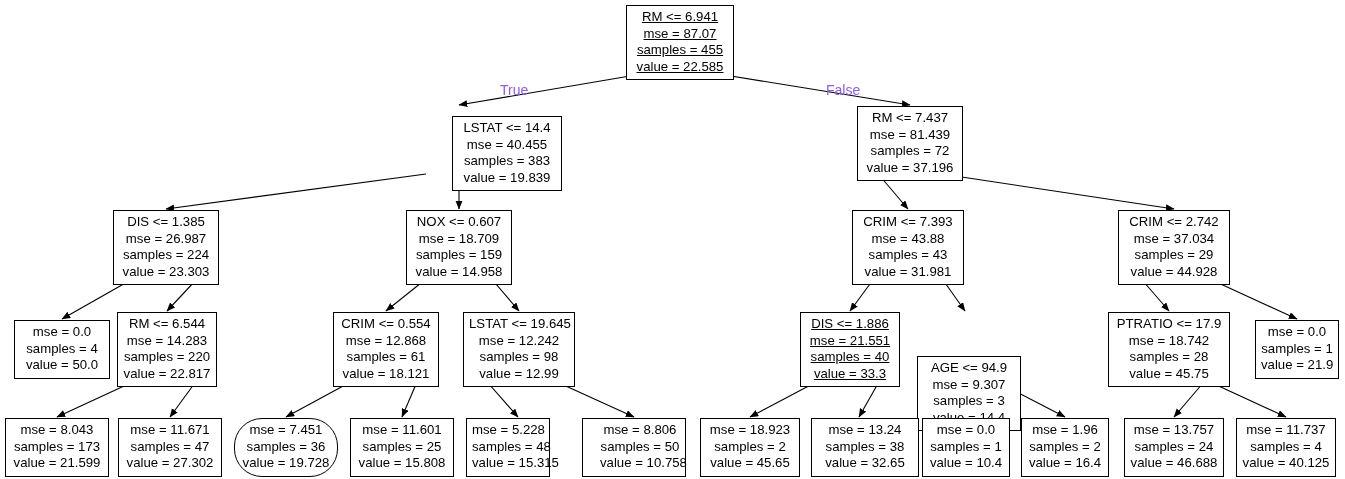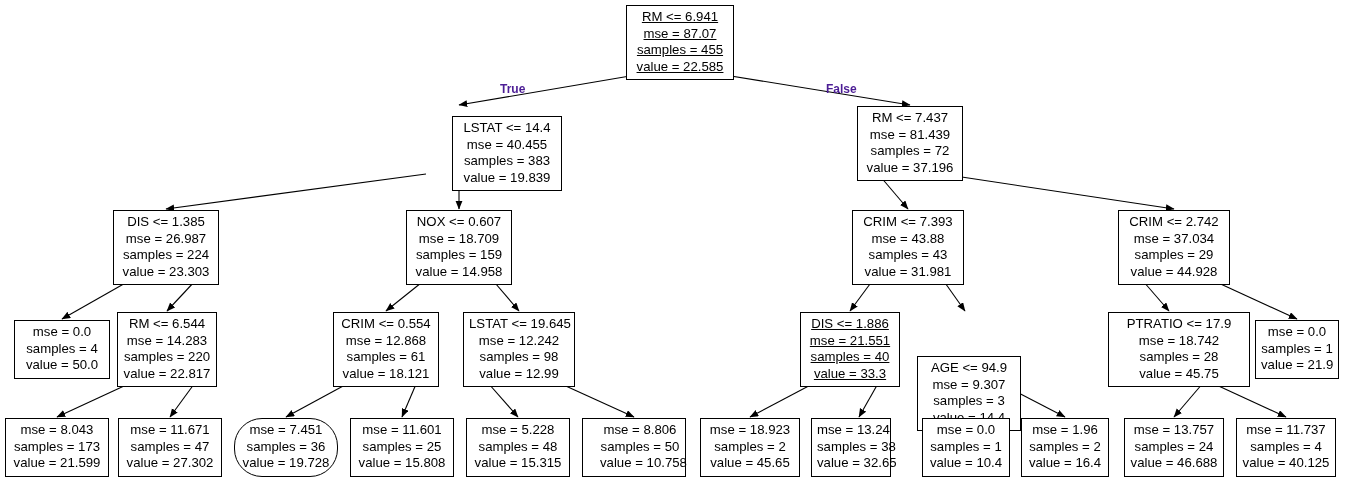--- a/index.html
+++ b/index.html
@@ -35,25 +35,24 @@
     text-align: center;
     padding: 3px 5px 4px 5px;
     white-space: nowrap;
     z-index: 3;
   }
   .tree-node .nline {
     display: block;
   }
   .edge-label {
     position: absolute;
-    font-size: 12px;
-    color: #4c1d95;
+    font-size: 14px;
+    color: #8b5cf6;
     z-index: 4;
     white-space: nowrap;
-    font-weight: bold;
   }
   .watermark {
     position: absolute;
     font-size: 13px;
     color: rgba(150, 150, 150, 0.45);
     z-index: 5;
     white-space: nowrap;
     letter-spacing: 0.5px;
     pointer-events: none;
   }
@@ -168,21 +167,21 @@
         <span class="nline">mse = 21.551</span>
         <span class="nline">samples = 40</span>
         <span class="nline">value = 33.3</span>
       </div>
       <div class="tree-node" style="left: 917px; top: 312px; width: 104px; margin-top: 44px;">
         <span class="nline">AGE &lt;= 94.9</span>
         <span class="nline">mse = 9.307</span>
         <span class="nline">samples = 3</span>
         <span class="nline">value = 14.4</span>
       </div>
-      <div class="tree-node" style="left: 1108px; top: 312px; width: 142px;">
+      <div class="tree-node" style="left: 1108px; top: 312px; width: 122px;">
         <span class="nline">PTRATIO &lt;= 17.9</span>
         <span class="nline">mse = 18.742</span>
         <span class="nline">samples = 28</span>
         <span class="nline">value = 45.75</span>
       </div>
       <div class="tree-node" style="left: 1255px; top: 320px; width: 84px;">
         <span class="nline">mse = 0.0</span>
         <span class="nline">samples = 1</span>
         <span class="nline">value = 21.9</span>
       </div>
@@ -199,36 +198,36 @@
       <div class="tree-node" style="left: 234px; top: 418px; width: 104px; border-radius: 28px;">
         <span class="nline">mse = 7.451</span>
         <span class="nline">samples = 36</span>
         <span class="nline">value = 19.728</span>
       </div>
       <div class="tree-node" style="left: 350px; top: 418px; width: 104px;">
         <span class="nline">mse = 11.601</span>
         <span class="nline">samples = 25</span>
         <span class="nline">value = 15.808</span>
       </div>
-      <div class="tree-node" style="left: 466px; top: 418px; width: 104px;">
+      <div class="tree-node" style="left: 466px; top: 418px; width: 84px;">
         <span class="nline">mse = 5.228</span>
         <span class="nline">samples = 48</span>
         <span class="nline">value = 15.315</span>
       </div>
       <div class="tree-node" style="left: 582px; top: 418px; width: 104px; padding-left: 17px;">
         <span class="nline">mse = 8.806</span>
         <span class="nline">samples = 50</span>
         <span class="nline">value = 10.758</span>
       </div>
       <div class="tree-node" style="left: 700px; top: 418px; width: 100px;">
         <span class="nline">mse = 18.923</span>
         <span class="nline">samples = 2</span>
         <span class="nline">value = 45.65</span>
       </div>
-      <div class="tree-node" style="left: 811px; top: 418px; width: 80px;">
+      <div class="tree-node" style="left: 811px; top: 418px; width: 108px;">
         <span class="nline">mse = 13.24</span>
         <span class="nline">samples = 38</span>
         <span class="nline">value = 32.65</span>
       </div>
       <div class="tree-node" style="left: 922px; top: 418px; width: 88px;">
         <span class="nline">mse = 0.0</span>
         <span class="nline">samples = 1</span>
         <span class="nline">value = 10.4</span>
       </div>
       <div class="tree-node" style="left: 1021px; top: 418px; width: 88px;">

